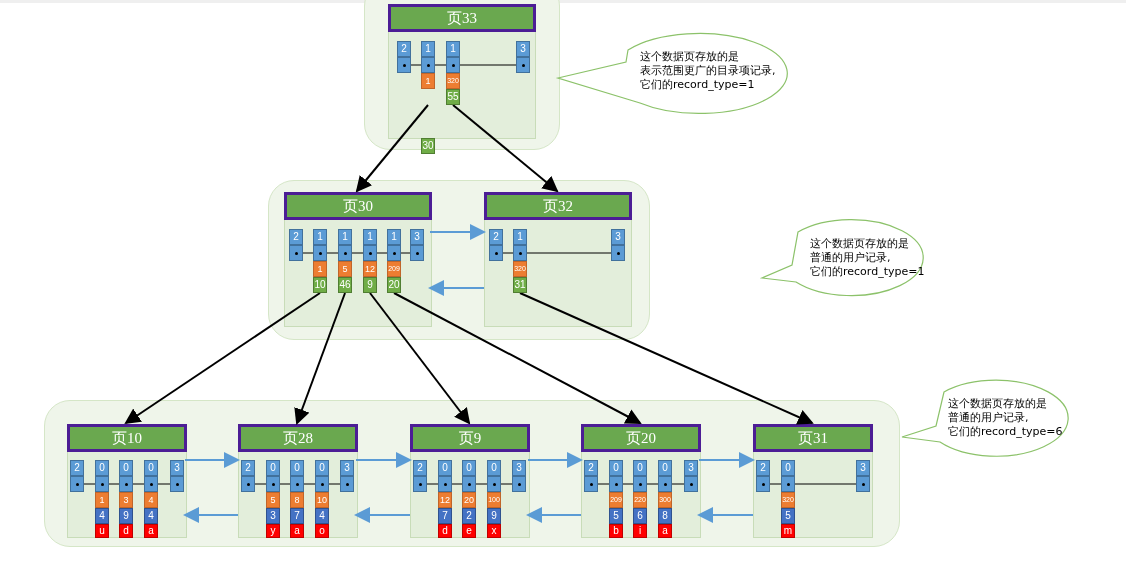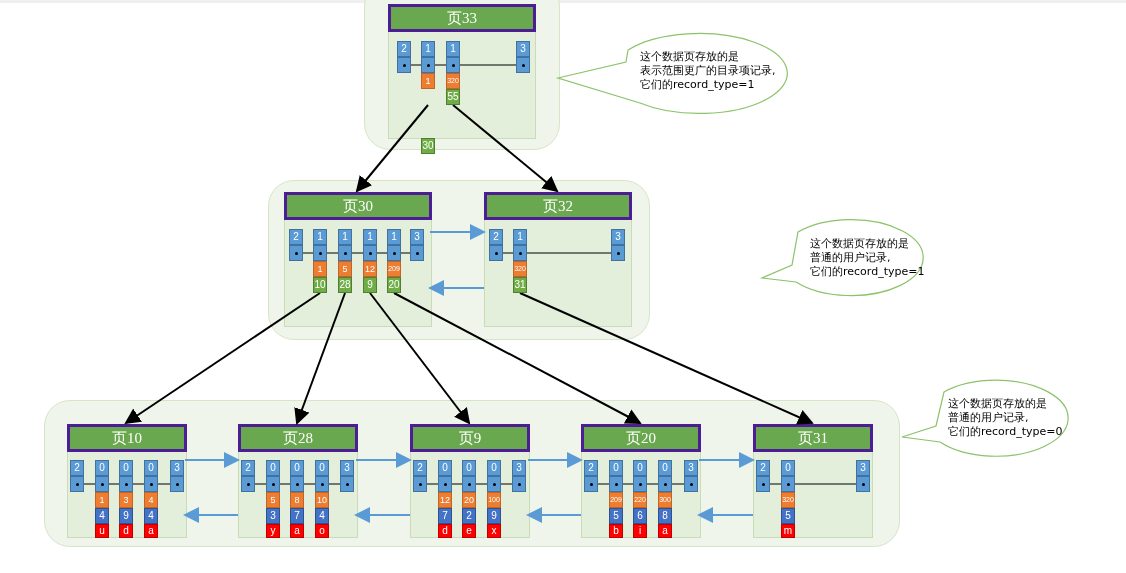--- a/index.html
+++ b/index.html
@@ -83,21 +83,21 @@
   <div>它们的record_type=1</div>
 </div>
 <div class="callout" style="left:810px; top:237px;">
   <div>这个数据页存放的是</div>
   <div>普通的用户记录,</div>
   <div>它们的record_type=1</div>
 </div>
 <div class="callout" style="left:948px; top:397px;">
   <div>这个数据页存放的是</div>
   <div>普通的用户记录,</div>
-  <div>它们的record_type=0</div>
+  <div>它们的record_type=6</div>
 </div>
 
 <svg class="overlay" id="arrows">
   <defs>
     <marker id="ah" markerWidth="8" markerHeight="8" refX="7" refY="4" orient="auto">
       <path d="M0,0 L8,4 L0,8 Z" fill="#000"></path>
     </marker>
     <marker id="ahs" markerWidth="5" markerHeight="5" refX="4.5" refY="2.5" orient="auto">
       <path d="M0,0 L5,2.5 L0,5 Z" fill="#000"></path>
     </marker>
@@ -180,21 +180,21 @@
 <div class="cell c-blue" style="left: 313px; top: 245px;">
     <span class="dot"></span>
   </div>
 <div class="cell c-orange" style="left: 313px; top: 261px; font-size: 9px;">1</div>
 <div class="cell c-green" style="left: 313px; top: 277px;">10</div>
 <div class="cell c-blue" style="left: 338px; top: 229px;">1</div>
 <div class="cell c-blue" style="left: 338px; top: 245px;">
     <span class="dot"></span>
   </div>
 <div class="cell c-orange" style="left: 338px; top: 261px; font-size: 9px;">5</div>
-<div class="cell c-green" style="left: 338px; top: 277px;">28</div>
+<div class="cell c-green" style="left: 338px; top: 277px;">46</div>
 <div class="cell c-blue" style="left: 363px; top: 229px;">1</div>
 <div class="cell c-blue" style="left: 363px; top: 245px;">
     <span class="dot"></span>
   </div>
 <div class="cell c-orange" style="left: 363px; top: 261px; font-size: 9px;">12</div>
 <div class="cell c-green" style="left: 363px; top: 277px;">9</div>
 <div class="cell c-blue" style="left: 387px; top: 229px;">1</div>
 <div class="cell c-blue" style="left: 387px; top: 245px;">
     <span class="dot"></span>
   </div>

